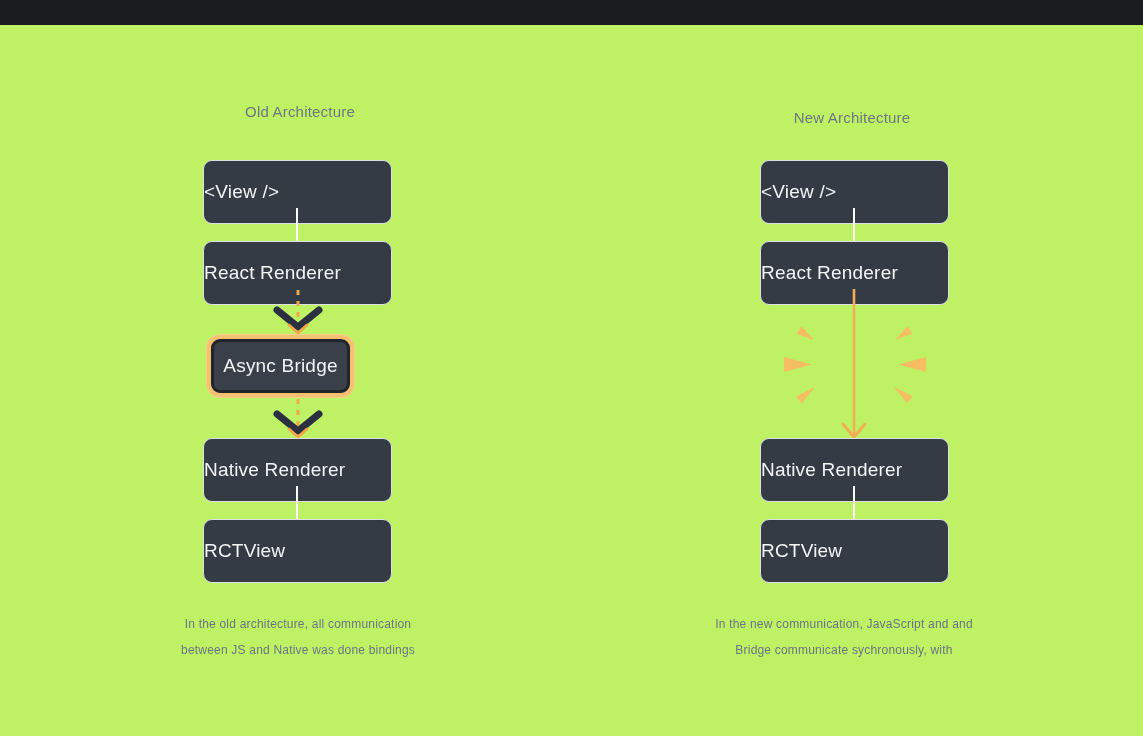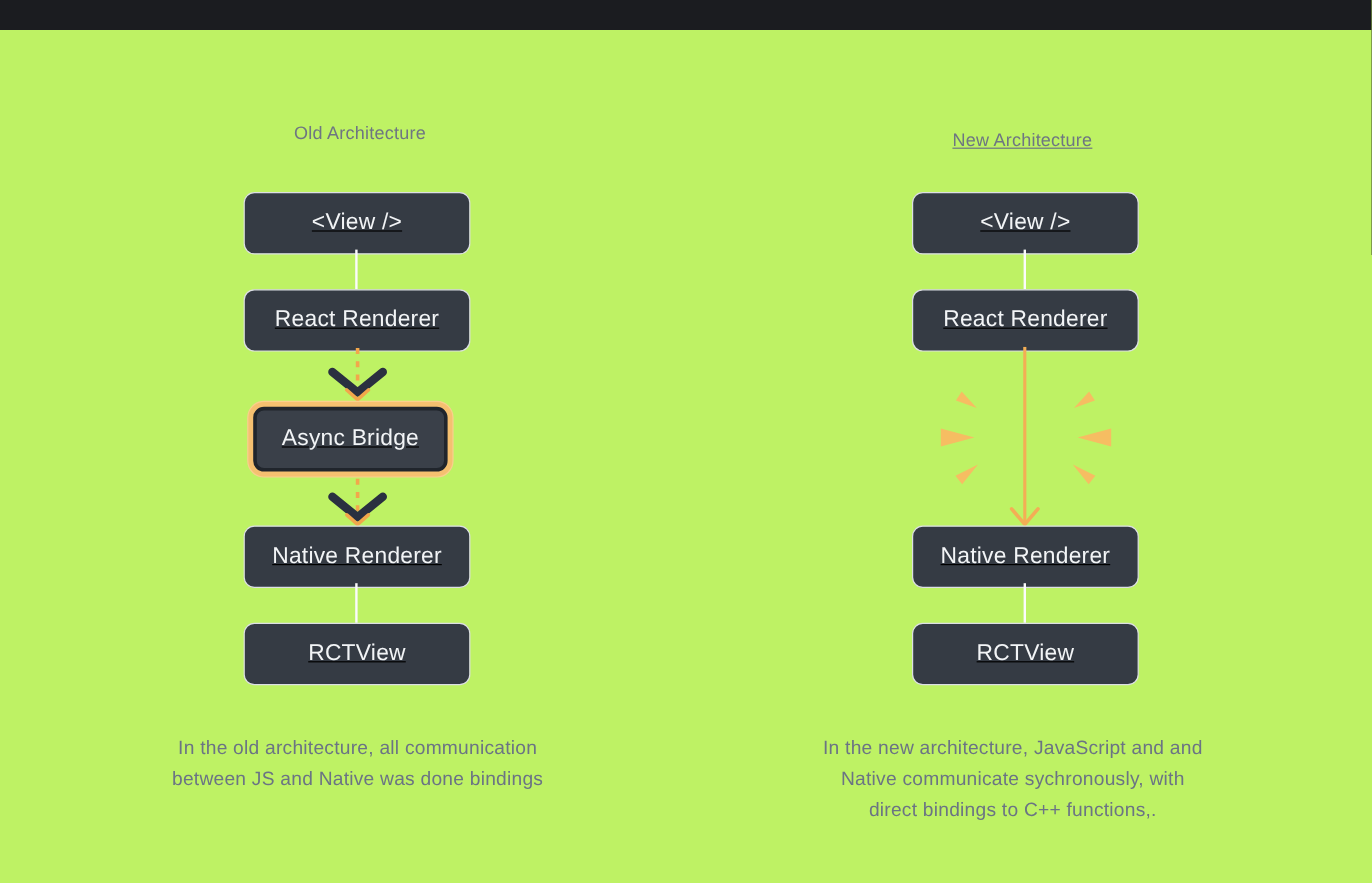--- a/index.html
+++ b/index.html
@@ -21,48 +21,46 @@
     width: 240px;
     text-align: center;
     font-size: 15px;
     font-weight: 400;
     color: #6e7682;
     letter-spacing: 0.2px;
   }
   .node {
     position: absolute;
     width: 189px;
-    height: 52px;
+    height: 64px;
     box-sizing: border-box;
     background: #353b44;
     border: 1.5px solid #dcdfe3;
     border-radius: 9px;
     display: flex;
     align-items: center;
-    justify-content: center;
-    text-decoration: underline;
+    justify-content: flex-start;
   }
   .node-label {
     color: #f2f4f6;
     font-size: 19px;
     font-weight: 500;
     letter-spacing: 0.2px;
     white-space: nowrap;
   }
   .node-highlight-outer {
     position: absolute;
     box-sizing: border-box;
-    width: 172px;
+    width: 149px;
     height: 64px;
     background: #f5c070;
     border: 1.5px solid #f9cf8d;
     border-radius: 14px;
     padding: 4px;
     display: flex;
-    text-decoration: underline;
   }
   .node-highlight-inner {
     flex: 1;
     box-sizing: border-box;
     background: #3a4049;
     border: 3px solid #20252c;
     border-radius: 9px;
     display: flex;
     align-items: center;
     justify-content: center;
@@ -73,21 +71,21 @@
     background: #fbfbfb;
   }
   .arrow-svg, .sparks-svg {
     position: absolute;
     display: block;
   }
   .caption {
     position: absolute;
     width: 440px;
     text-align: center;
-    font-size: 16px;
+    font-size: 12px;
     line-height: 26px;
     font-weight: 400;
     color: #6b7484;
     letter-spacing: 0.2px;
   }
 </style>
 </head>
 <body>
 
 <div id="canvas">
@@ -130,21 +128,21 @@
 
   <div class="node" style="left:203px; top:494px;">
     <span class="node-label">RCTView</span>
   </div>
 
   <div class="caption" style="left:78px; top:586px;">
     <div>In the old architecture, all communication</div>
     <div>between JS and Native was done bindings</div>
   </div>
 
-  <div class="panel-title" style="left:732px; top:84px;text-decoration:underline;">New Architecture</div>
+  <div class="panel-title" style="left:732px; top:84px;">New Architecture</div>
 
   <div class="node" style="left:760px; top:135px;">
     <span class="node-label">&lt;View /&gt;</span>
   </div>
 
   <div class="vline" style="left:853px; top:183px; height:33px;"></div>
 
   <div class="node" style="left:760px; top:216px;">
     <span class="node-label">React Renderer</span>
   </div>
@@ -171,18 +169,17 @@
     <span class="node-label">Native Renderer</span>
   </div>
 
   <div class="vline" style="left:853px; top:461px; height:33px;"></div>
 
   <div class="node" style="left:760px; top:494px;">
     <span class="node-label">RCTView</span>
   </div>
 
   <div class="caption" style="left:624px; top:586px;">
-    <div>In the new architecture, JavaScript and and</div>
-    <div>Native communicate sychronously, with</div>
-    <div>direct bindings to C++ functions,.</div>
+    <div>In the new communication, JavaScript and and</div>
+    <div>Bridge communicate sychronously, with</div>
   </div>
 
 </div>
 
 </body></html>

